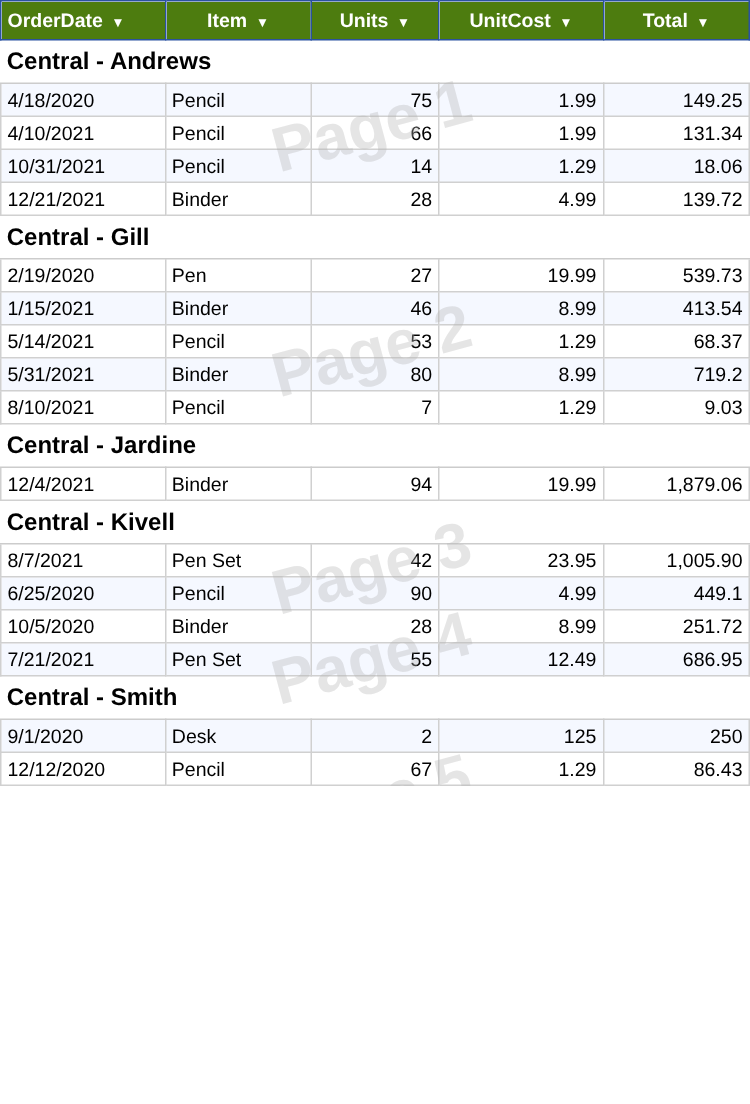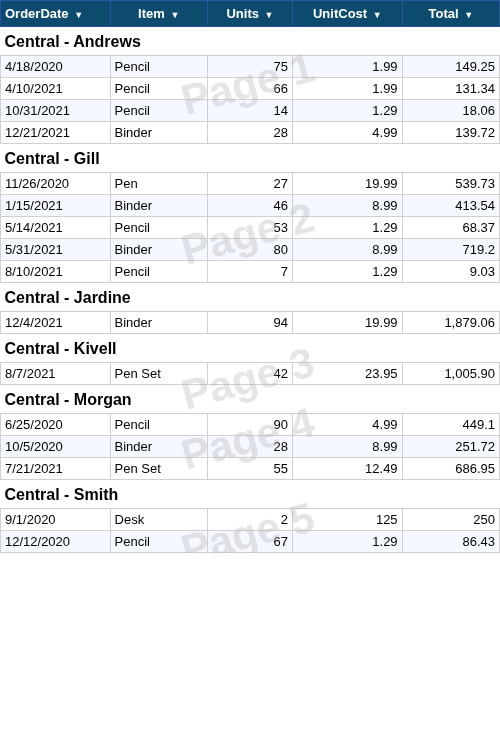--- a/index.html
+++ b/index.html
@@ -8,21 +8,21 @@
       font-size: 13px;
       background: #fff;
       width: 500px;
       overflow-x: hidden;
     }
     table {
       width: 100%;
       border-collapse: collapse;
     }
     thead tr {
-      background: #0c4a6e;
+      background: #4d7c0f;
       color: #fff;
     }
     thead th {
       padding: 5px 4px;
       text-align: left;
       border: 1px solid #2a52a0;
       font-weight: bold;
       white-space: nowrap;
       position: relative;
     }
@@ -128,21 +128,21 @@
           <td>12/21/2021</td>
           <td>Binder</td>
           <td class="num">28</td>
           <td class="num">4.99</td>
           <td class="num">139.72</td>
         </tr>
         <tr class="group-header">
           <td colspan="5">Central - Gill</td>
         </tr>
         <tr class="data-row">
-          <td>11/26/2020</td>
+          <td>2/19/2020</td>
           <td>Pen</td>
           <td class="num">27</td>
           <td class="num">19.99</td>
           <td class="num">539.73</td>
         </tr>
         <tr class="data-row">
           <td>1/15/2021</td>
           <td>Binder</td>
           <td class="num">46</td>
           <td class="num">8.99</td>
@@ -181,23 +181,20 @@
         </tr>
         <tr class="group-header">
           <td colspan="5">Central - Kivell</td>
         </tr>
         <tr class="data-row">
           <td>8/7/2021</td>
           <td>Pen Set</td>
           <td class="num">42</td>
           <td class="num">23.95</td>
           <td class="num">1,005.90</td>
-        </tr>
-        <tr class="group-header">
-          <td colspan="5">Central - Morgan</td>
         </tr>
         <tr class="data-row">
           <td>6/25/2020</td>
           <td>Pencil</td>
           <td class="num">90</td>
           <td class="num">4.99</td>
           <td class="num">449.1</td>
         </tr>
         <tr class="data-row">
           <td>10/5/2020</td>

